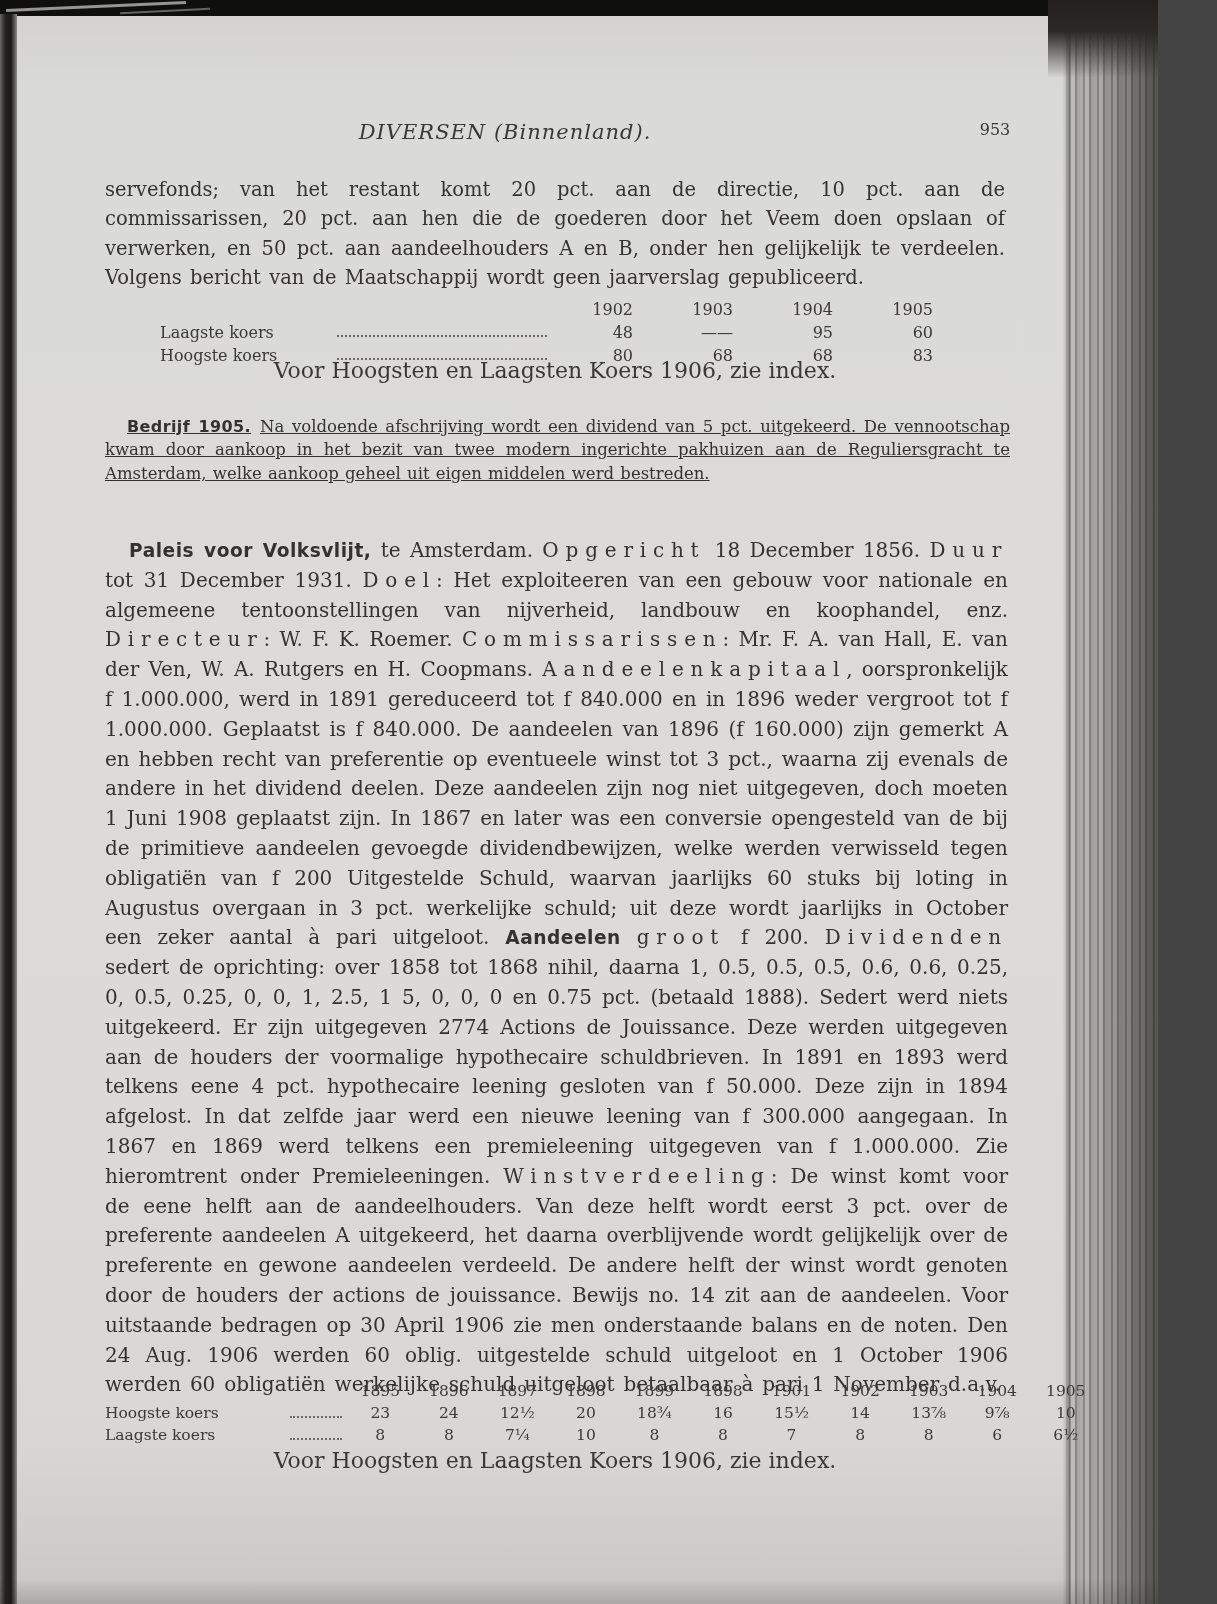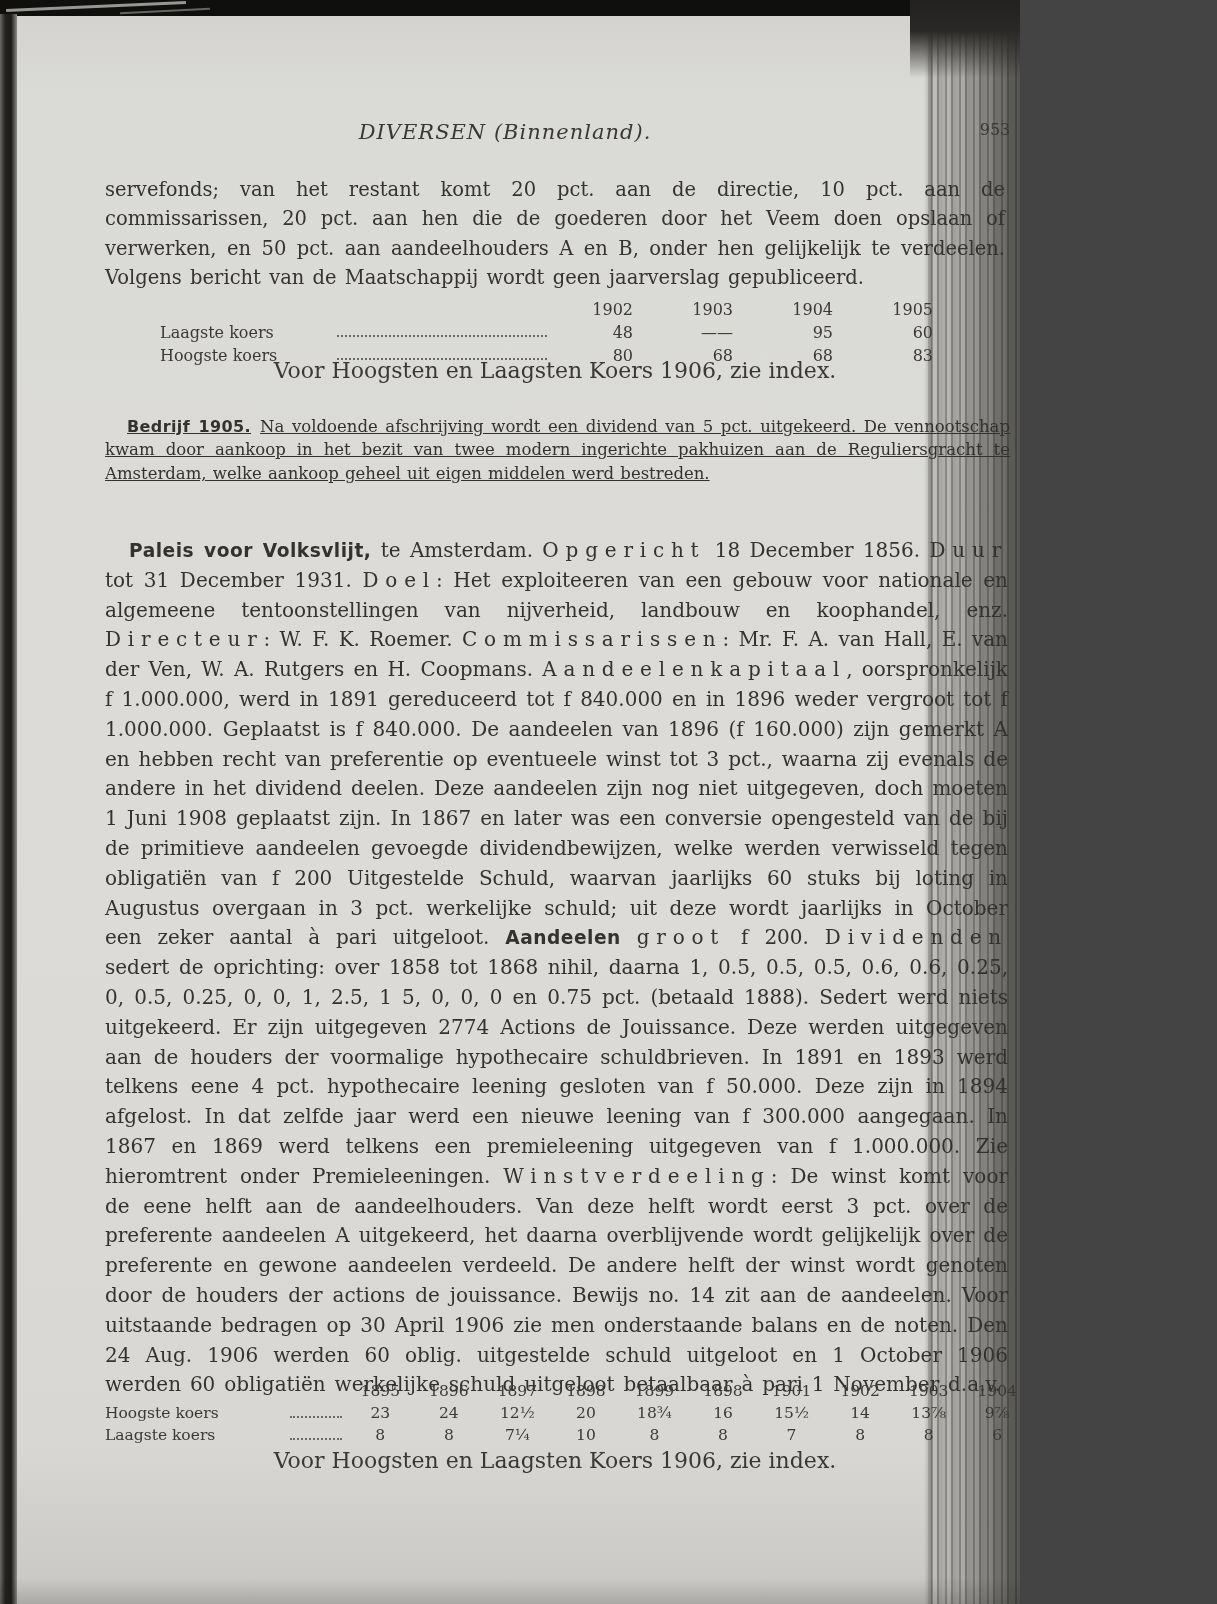--- a/index.html
+++ b/index.html
@@ -1,17 +1,17 @@
 <!DOCTYPE html>
 <html><head>
 <meta charset="utf-8">
 <style>
   html,body{margin:0;padding:0;background:#444;}
   .screenshot{
-    position:relative;width:1020px;height:1604px;overflow:hidden;
+    position:relative;width:1158px;height:1604px;overflow:hidden;
     background:linear-gradient(180deg,#d2d1cd 0,#dadad6 6%,#dcdbd7 55%,#d8d7d3 90%,#c8c7c3 100%);
     font-family:"DejaVu Serif",serif;color:#33312d;
   }
   
   .top-band{position:absolute;top:0;left:0;width:100%;height:16px;background:#0f0f0e;}
   .top-scratch{position:absolute;top:5px;left:6px;width:180px;height:3px;background:#b9b8b4;transform:rotate(-2.5deg);opacity:.8;}
   .top-scratch2{position:absolute;top:10px;left:120px;width:90px;height:2px;background:#8a8985;transform:rotate(-3deg);opacity:.7;}
   .left-strip{position:absolute;top:14px;left:0;width:17px;height:1590px;
     background:linear-gradient(90deg,#6a6965 0%,#242320 30%,#1b1a18 65%,#8b8a86 100%);}
   .page-edges{position:absolute;top:14px;right:0;width:92px;height:1590px;

